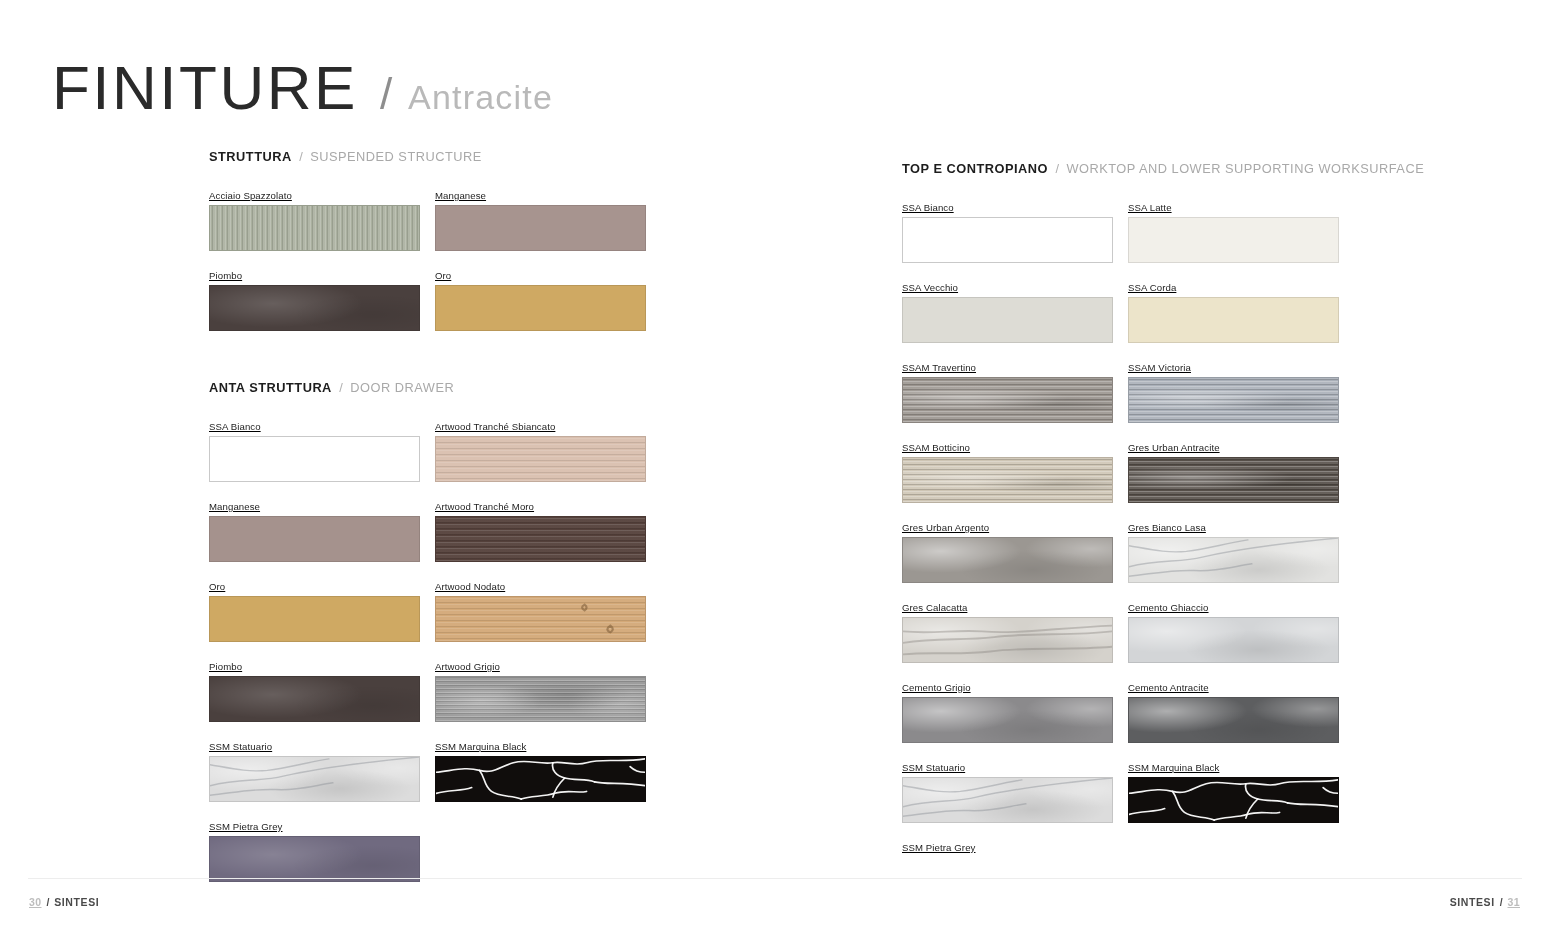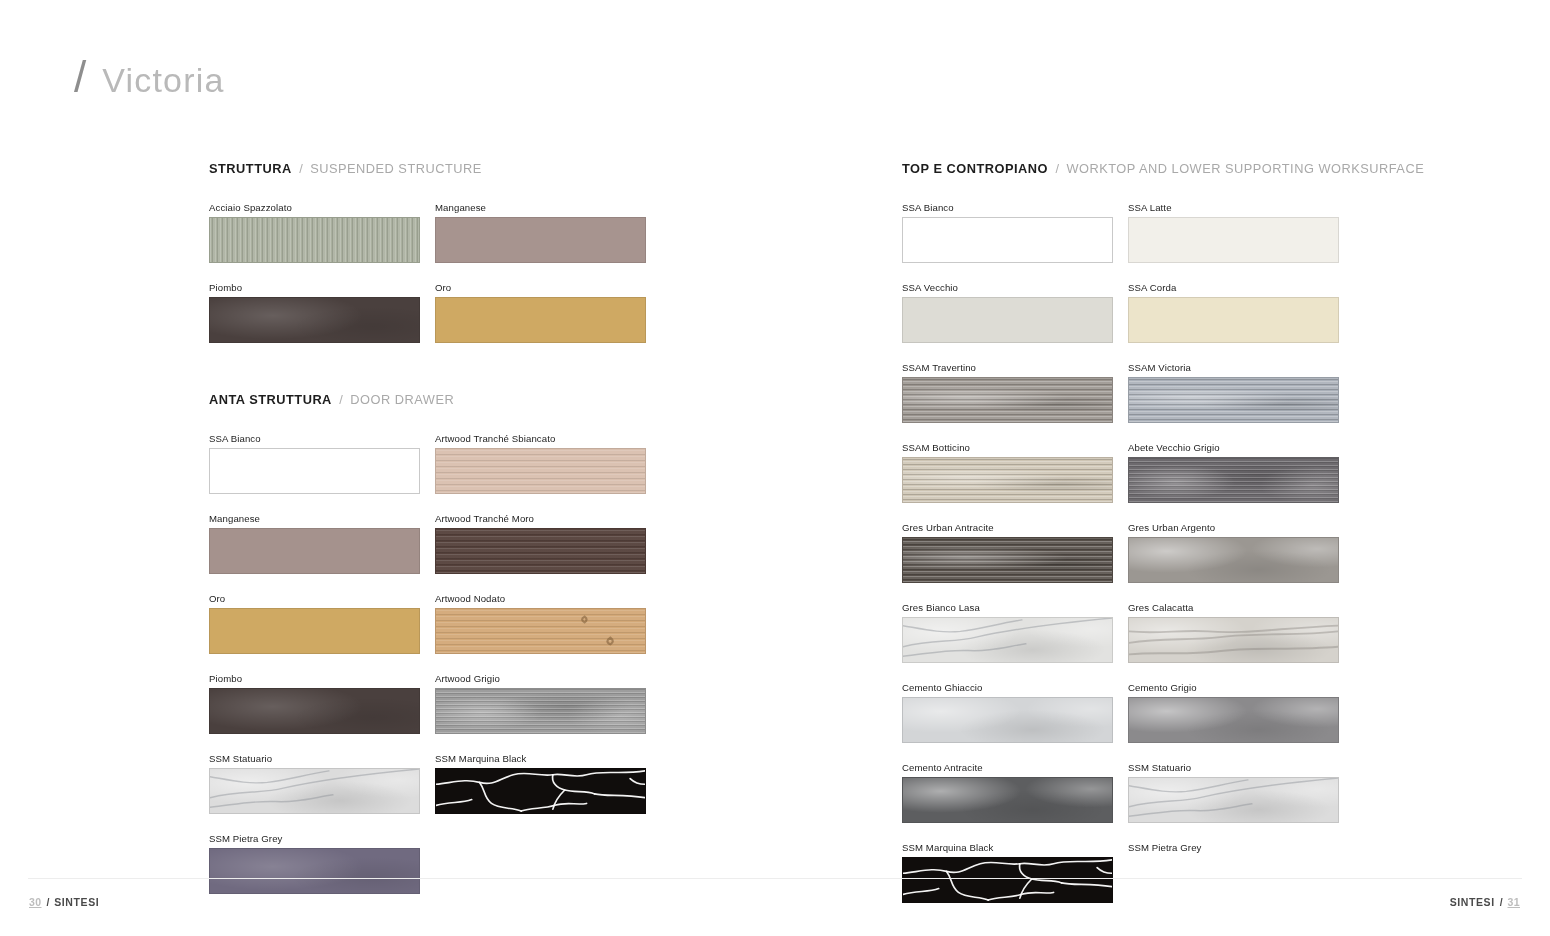--- a/index.html
+++ b/index.html
@@ -43,21 +43,21 @@
   }
   .title-sub {
     font-size: 34px;
     font-weight: 300;
     letter-spacing: 1.2px;
     color: #b9b9b9;
   }
 
   
   .panel { position: absolute; }
-  #panel-left  { left: 209px; top: 160px; width: 440px; }
+  #panel-left  { left: 209px; top: 148px; width: 440px; }
   #panel-right { left: 902px; top: 160px; width: 440px; }
 
   .section-heading {
     white-space: nowrap;
     margin-bottom: 26px;
     line-height: 1;
   }
   .sh-strong {
     font-size: 12.8px;
     font-weight: bold;
@@ -74,21 +74,21 @@
 
   
   .swatch-grid {
     position: relative;
     display: grid;
     grid-template-columns: 211px 211px;
     column-gap: 15px;
     row-gap: 19px;
     align-content: start;
   }
-  .swatch-cell { width: 211px; }
+  .swatch-cell { width: 211px; text-decoration: underline; }
   .swatch-cell.empty { visibility: hidden; }
 
   .swatch-label {
     font-size: 9.6px;
     color: #1d1d1d;
     letter-spacing: 0.1px;
     line-height: 1.25;
     margin-bottom: 3px;
     white-space: nowrap;
   }
@@ -212,22 +212,23 @@
   .f-num-dim { color: #bdbdbd; font-weight: bold; letter-spacing: 0.4px; text-decoration: underline; }
   .f-sep     { color: #4a4a4a; font-weight: bold; margin: 0 2px; }
   .f-name    { color: #4a4a4a; font-weight: bold; letter-spacing: 0.6px; margin-top: 44px; }
 </style>
 </head>
 <body>
 
 <div id="page">
 
   <div class="page-title">
+    <span class="title-main">FINITURE</span>
     <span class="title-slash">/</span>
-    <span class="title-sub">Victoria</span>
+    <span class="title-sub">Antracite</span>
   </div>
 
   <div class="panel" id="panel-left">
 
     <div>
       <div class="section-heading">
         <span class="sh-strong">STRUTTURA</span>
         <span class="sh-slash">/</span>
         <span class="sh-light">SUSPENDED STRUCTURE</span>
       </div>
@@ -385,26 +386,20 @@
               <div class="tex tex-hgrain-strong"></div>
             </div>
           </div>
           <div class="swatch-cell">
             <div class="swatch-label">SSAM Botticino</div>
             <div class="swatch-chip noborder" style="background: rgb(206, 197, 180);">
               <div class="tex tex-hgrain-strong"></div>
             </div>
           </div>
           <div class="swatch-cell">
-            <div class="swatch-label">Abete Vecchio Grigio</div>
-            <div class="swatch-chip noborder" style="background: rgb(109, 106, 110);">
-              <div class="tex tex-wavegrain"></div>
-            </div>
-          </div>
-          <div class="swatch-cell">
             <div class="swatch-label">Gres Urban Antracite</div>
             <div class="swatch-chip noborder" style="background: rgb(86, 79, 73);">
               <div class="tex tex-hgrain-strong"></div>
             </div>
           </div>
           <div class="swatch-cell">
             <div class="swatch-label">Gres Urban Argento</div>
             <div class="swatch-chip noborder" style="background: rgb(155, 151, 146);">
               <div class="tex tex-cloud"></div>
             </div>

